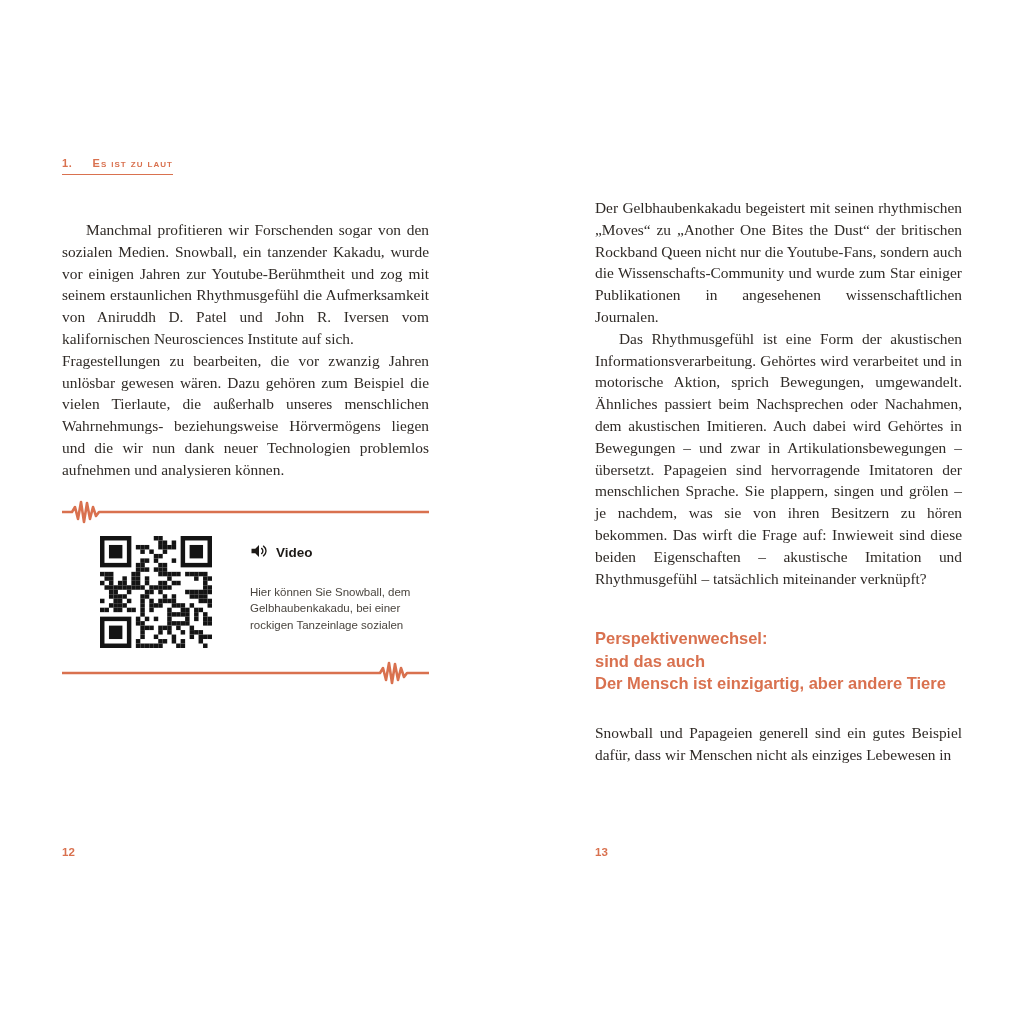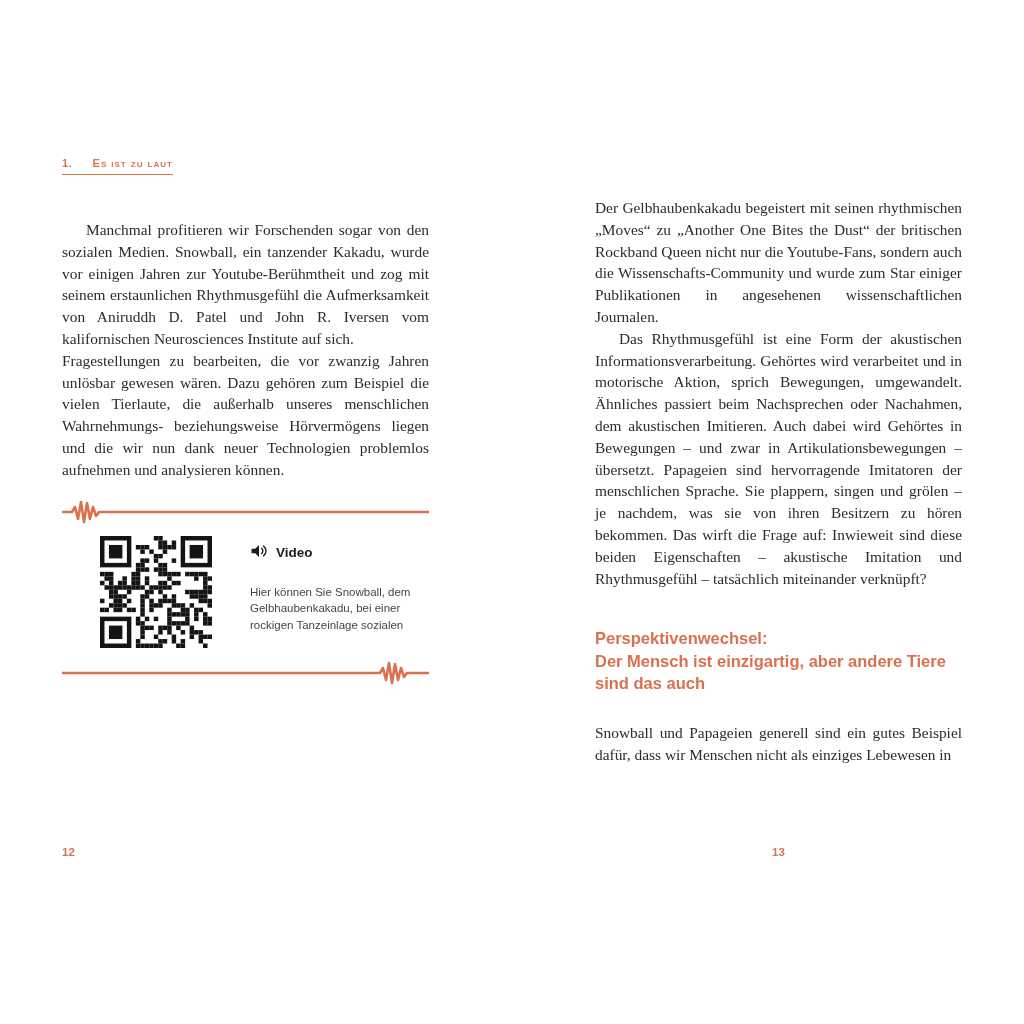--- a/index.html
+++ b/index.html
@@ -97,21 +97,21 @@
 
   .page-number {
     position: absolute;
     top: 846px;
     font-family: "Liberation Sans", sans-serif;
     font-size: 11.5px;
     font-weight: bold;
     color: #d9714f;
   }
   .page-number.left  { left: 62px; }
-  .page-number.right { left: 595px; width: 367px; text-align: center; }
+  .page-number.right { left: 595px; width: 367px; text-align: left; }
 </style>
 </head>
 <body>
 
 <div class="spread">
 
   <div class="page-col left">
     <div class="col-header">
       <span>1.</span>
       <span class="smallcaps">Es ist zu laut</span>
@@ -379,22 +379,22 @@
 
   <div class="page-col right">
 
     <div class="body-text">
       <p class="para">Der Gelbhaubenkakadu begeistert mit seinen rhythmischen „Moves“ zu „Another One Bites the Dust“ der britischen Rockband Queen nicht nur die Youtube-Fans, sondern auch die Wissenschafts-Community und wurde zum Star einiger Publikationen in angesehenen wissenschaftlichen Journalen.</p>
       <p class="para indent">Das Rhythmusgefühl ist eine Form der akustischen Informationsverarbeitung. Gehörtes wird verarbeitet und in motorische Aktion, sprich Bewegungen, umgewandelt. Ähnliches passiert beim Nachsprechen oder Nachahmen, dem akustischen Imitieren. Auch dabei wird Gehörtes in Bewegungen – und zwar in Artikulationsbewegungen – übersetzt. Papageien sind hervorragende Imitatoren der menschlichen Sprache. Sie plappern, singen und grölen – je nachdem, was sie von ihren Besitzern zu hören bekommen. Das wirft die Frage auf: Inwieweit sind diese beiden Eigenschaften – akustische Imitation und Rhythmusgefühl – tatsächlich miteinander verknüpft?</p>
     </div>
 
     <div class="subheading">
       <div>Perspektivenwechsel:</div>
+      <div>sind das auch</div>
       <div>Der Mensch ist einzigartig, aber andere Tiere</div>
-      <div>sind das auch</div>
     </div>
 
     <div class="body-text sub-para" style="margin-top:27px">
       <p class="para">Snowball und Papageien generell sind ein gutes Beispiel dafür, dass wir Menschen nicht als einziges Lebewesen in</p>
     </div>
   </div>
 
   <div class="page-number left">12</div>
   <div class="page-number right">13</div>
 

